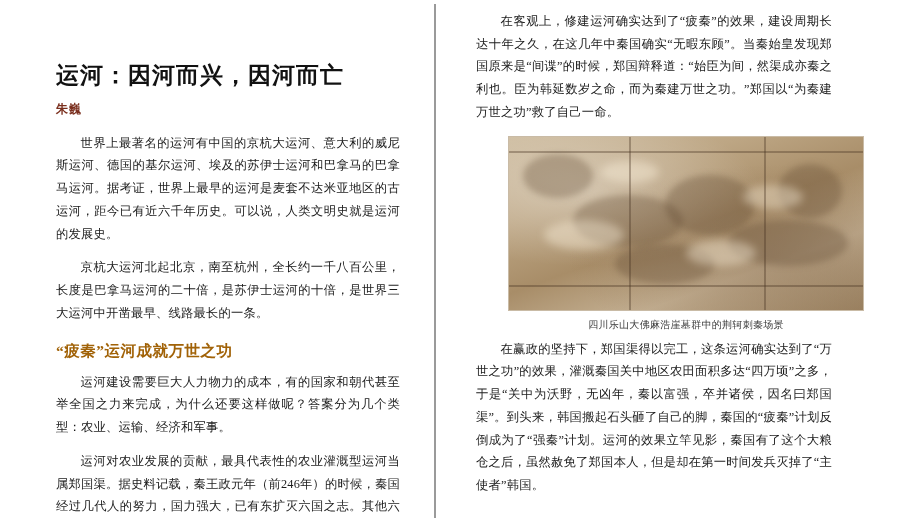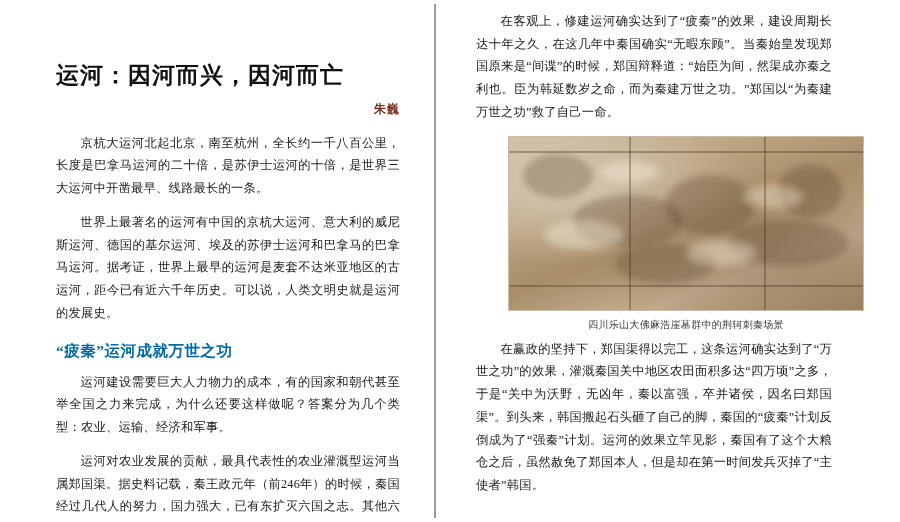--- a/index.html
+++ b/index.html
@@ -49,36 +49,35 @@
     margin: 16px 0 10px 0;
     color: #111;
     line-height: 1.25;
   }
   .byline {
     font-size: 12px;
     font-weight: bold;
     color: #7a2f1e;
     margin: 0 0 14px 0;
     letter-spacing: 1px;
-    text-align: right;
   }
   p.para {
     font-size: 12.3px;
     line-height: 1.85;
     margin: 0 0 11px 0;
     text-align: justify;
     text-indent: 2em;
     color: #1a1a1a;
     letter-spacing: 0.2px;
   }
   h2.subhead {
     font-size: 15.5px;
     font-weight: bold;
     margin: 16px 0 9px 0;
-    color: #0369a1;
+    color: #a16207;
     letter-spacing: 0.5px;
   }
   .figure {
     margin: 12px 0 6px 0;
     width: 100%;
     padding-left: 32px;
   }
   .figure-img {
     width: 100%;
     height: 175px;
@@ -122,22 +121,22 @@
 </style>
 </head>
 <body>
 
 <div class="page">
 
   <div class="col col-left">
     <h1 class="article-title">运河：因河而兴，因河而亡</h1>
     <div class="byline">朱巍</div>
 
+    <p class="para">世界上最著名的运河有中国的京杭大运河、意大利的威尼斯运河、德国的基尔运河、埃及的苏伊士运河和巴拿马的巴拿马运河。据考证，世界上最早的运河是麦套不达米亚地区的古运河，距今已有近六千年历史。可以说，人类文明史就是运河的发展史。</p>
     <p class="para">京杭大运河北起北京，南至杭州，全长约一千八百公里，长度是巴拿马运河的二十倍，是苏伊士运河的十倍，是世界三大运河中开凿最早、线路最长的一条。</p>
-    <p class="para">世界上最著名的运河有中国的京杭大运河、意大利的威尼斯运河、德国的基尔运河、埃及的苏伊士运河和巴拿马的巴拿马运河。据考证，世界上最早的运河是麦套不达米亚地区的古运河，距今已有近六千年历史。可以说，人类文明史就是运河的发展史。</p>
 
     <h2 class="subhead">“疲秦”运河成就万世之功</h2>
 
     <p class="para">运河建设需要巨大人力物力的成本，有的国家和朝代甚至举全国之力来完成，为什么还要这样做呢？答案分为几个类型：农业、运输、经济和军事。</p>
     <p class="para">运河对农业发展的贡献，最具代表性的农业灌溉型运河当属郑国渠。据史料记载，秦王政元年（前246年）的时候，秦国经过几代人的努力，国力强大，已有东扩灭六国之志。其他六国在正面战场惨败战不利的情况下，开始使用“阴招”来倒拖秦国国力的继续膨胀。燕国太子丹选择的是派荆轲刺杀秦王，而韩国则选择了另外一条“诡计”——“疲秦”，就是派这国著名水工郑国前往秦国，说服秦国建设运河，引水至关中以浇灌农田。秦国当时正为东征缺乏军粮发愁，当即拍板开始建设。</p>
   </div>
 
   <div class="gutter"></div>
 
   <div class="col col-right">

